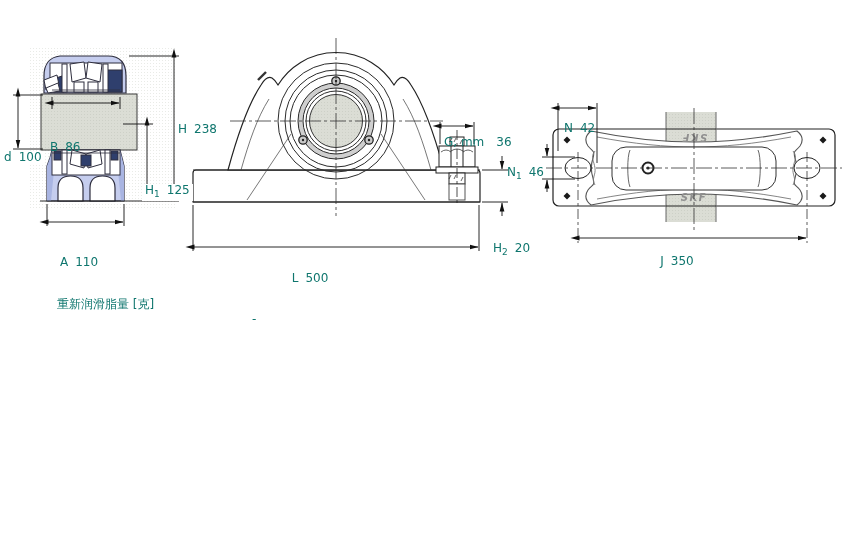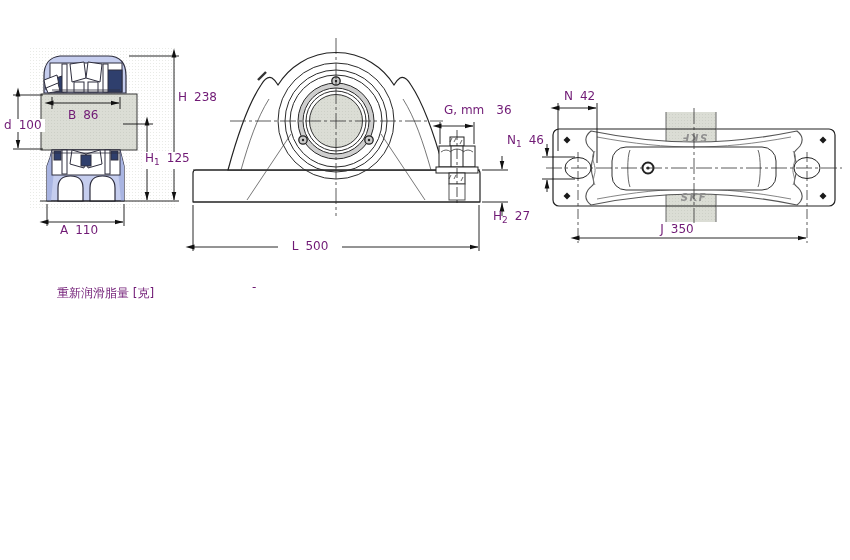--- a/index.html
+++ b/index.html
@@ -1,19 +1,19 @@
 <!DOCTYPE html>
 <html><head>
 <meta charset="utf-8">
 <style>
   html,body{margin:0;padding:0;background:#fff;}
   #stage{position:relative;width:850px;height:560px;background:#ffffff;overflow:hidden;
          font-family:"DejaVu Sans","Liberation Sans",sans-serif;}
   svg{position:absolute;left:0;top:0;}
-  .lbl{position:absolute;font-size:12px;color:#701a75;white-space:nowrap;line-height:13px;}
+  .lbl{position:absolute;font-size:12px;color:#0f766e;white-space:nowrap;line-height:13px;margin-top:32px;}
   .lbl .gap{display:inline-block;width:7px;}
   .lbl .biggap{display:inline-block;width:12px;}
   .lbl sub{font-size:9px;}
   .wbg{background:#fff;padding:0 3px;}
   .ctr{text-align:center;}
   .note{font-size:12px;}
 </style>
 </head>
 <body>
 
@@ -244,38 +244,38 @@
       <line x1="575" y1="157" x2="542" y2="157"></line>
       <line x1="575" y1="179" x2="542" y2="179"></line>
       <line x1="547" y1="144" x2="547" y2="156" marker-end="url(#ae)"></line>
       <line x1="547" y1="192" x2="547" y2="180" marker-end="url(#ae)"></line>
 
       <line x1="579" y1="238" x2="806" y2="238" marker-start="url(#as)" marker-end="url(#ae)"></line>
     </g>
   </g>
 </svg>
 
-<div class="lbl" style="left:68px;top:109px"><span>B</span><span class="gap"></span><span>86</span></div>
+<div class="lbl" style="left:50px;top:109px"><span>B</span><span class="gap"></span><span>86</span></div>
 
 <div class="lbl wbg" style="left:1px;top:119px"><span>d</span><span class="gap"></span><span>100</span></div>
 
 <div class="lbl" style="left:60px;top:224px"><span>A</span><span class="gap"></span><span>110</span></div>
 
 <div class="lbl wbg" style="left:142px;top:152px"><span>H</span><sub>1</sub><span class="gap"></span><span>125</span></div>
 
 <div class="lbl" style="left:178px;top:91px"><span>H</span><span class="gap"></span><span>238</span></div>
 
 <div class="lbl" style="left:444px;top:104px"><span>G, mm</span><span class="biggap"></span><span>36</span></div>
 
-<div class="lbl" style="left:493px;top:210px"><span>H</span><sub>2</sub><span class="gap"></span><span>27</span></div>
+<div class="lbl" style="left:493px;top:210px"><span>H</span><sub>2</sub><span class="gap"></span><span>20</span></div>
 
 <div class="lbl wbg ctr" style="left:278px;top:240px;width:58px"><span>L</span><span class="gap"></span><span>500</span></div>
 
 <div class="lbl" style="left:564px;top:90px"><span>N</span><span class="gap"></span><span>42</span></div>
 
 <div class="lbl" style="left:507px;top:134px"><span>N</span><sub>1</sub><span class="gap"></span><span>46</span></div>
 
 <div class="lbl wbg ctr" style="left:646px;top:223px;width:56px"><span>J</span><span class="gap"></span><span>350</span></div>
 
-<div class="lbl note" style="left:57px;top:287px">重新润滑脂量 [克]</div>
+<div class="lbl note" style="left:57px;top:266px">重新润滑脂量 [克]</div>
 <div class="lbl note" style="left:252px;top:281px">-</div>
 
 </div>
 
 </body></html>

